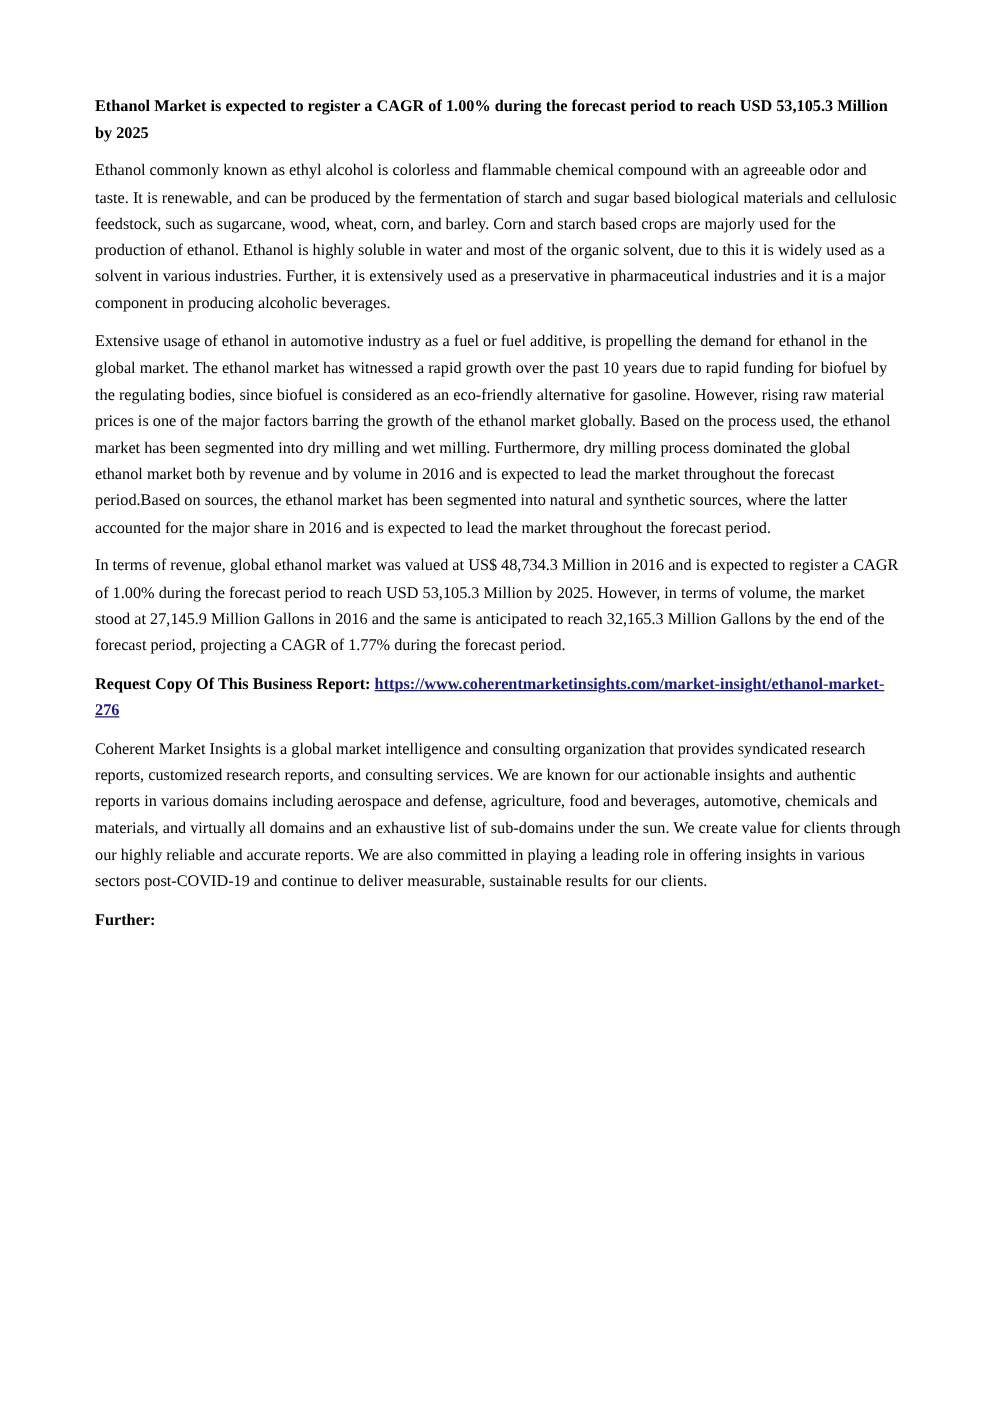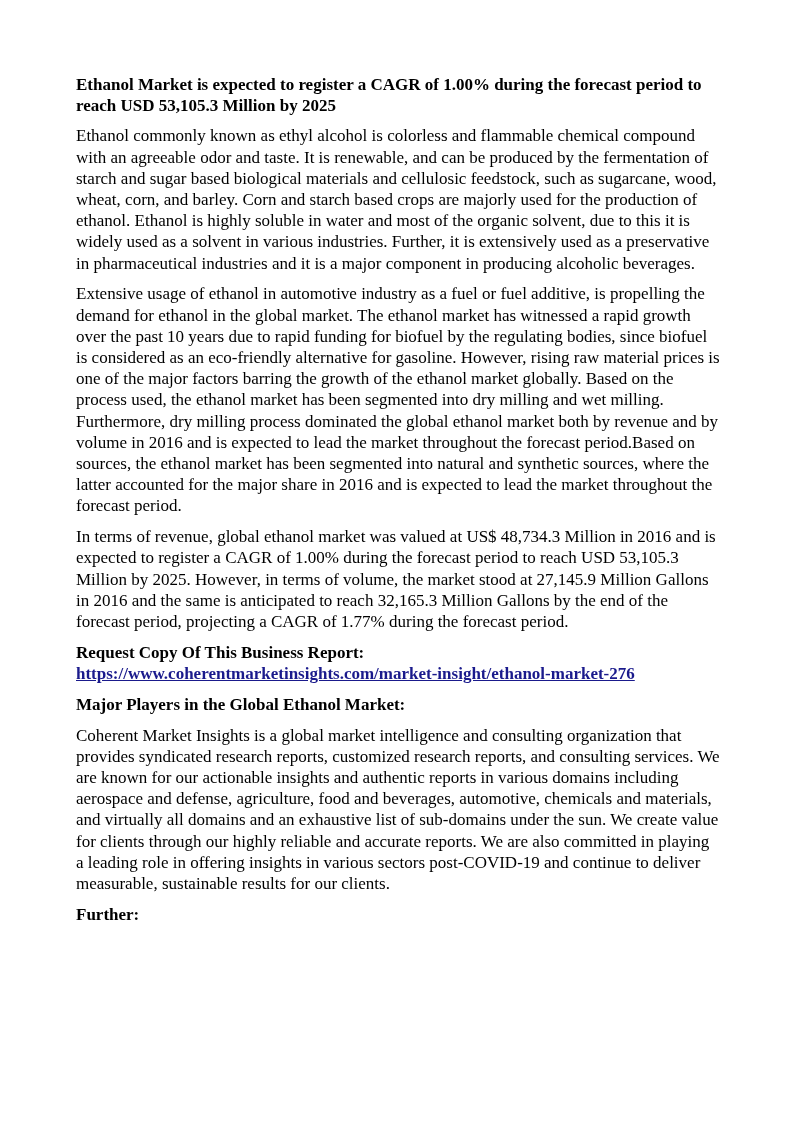--- a/index.html
+++ b/index.html
@@ -15,21 +15,21 @@
     font-family: "Liberation Serif", "DejaVu Serif", serif;
     color: #000000;
   }
   .page {
     position: absolute;
     left: 76px;
     top: 74px;
     width: 645px;
   }
   .para {
-    font-size: 17px;
+    font-size: 13px;
     line-height: 21.2px;
     margin: 0 0 9.6px 0;
   }
   .bold {
     font-weight: bold;
   }
   .title {
     margin-bottom: 9px;
   }
   a.link {
@@ -42,16 +42,15 @@
 <body>
 
 <div class="page">
   <p class="para bold title">Ethanol Market is expected to register a CAGR of 1.00% during the forecast period to reach USD 53,105.3 Million by 2025</p>
   <p class="para">Ethanol commonly known as ethyl alcohol is colorless and flammable chemical compound with an agreeable odor and taste. It is renewable, and can be produced by the fermentation of starch and sugar based biological materials and cellulosic feedstock, such as sugarcane, wood, wheat, corn, and barley. Corn and starch based crops are majorly used for the production of ethanol. Ethanol is highly soluble in water and most of the organic solvent, due to this it is widely used as a solvent in various industries. Further, it is extensively used as a preservative in pharmaceutical industries and it is a major component in producing alcoholic beverages.</p>
   <p class="para">Extensive usage of ethanol in automotive industry as a fuel or fuel additive, is propelling the demand for ethanol in the global market. The ethanol market has witnessed a rapid growth over the past 10 years due to rapid funding for biofuel by the regulating bodies, since biofuel is considered as an eco-friendly alternative for gasoline. However, rising raw material prices is one of the major factors barring the growth of the ethanol market globally. Based on the process used, the ethanol market has been segmented into dry milling and wet milling. Furthermore, dry milling process dominated the global ethanol market both by revenue and by volume in 2016 and is expected to lead the market throughout the forecast period.Based on sources, the ethanol market has been segmented into natural and synthetic sources, where the latter accounted for the major share in 2016 and is expected to lead the market throughout the forecast period.</p>
   <p class="para">In terms of revenue, global ethanol market was valued at US$ 48,734.3 Million in 2016 and is expected to register a CAGR of 1.00% during the forecast period to reach USD 53,105.3 Million by 2025. However, in terms of volume, the market stood at 27,145.9 Million Gallons in 2016 and the same is anticipated to reach 32,165.3 Million Gallons by the end of the forecast period, projecting a CAGR of 1.77% during the forecast period.</p>
   <p class="para">
     <span class="bold">Request Copy Of This Business Report: </span><a class="link" href="#">https://www.coherentmarketinsights.com/market-insight/ethanol-market-276</a>
   </p>
-  <p class="para bold">Major Players in the Global Ethanol Market:</p>
   <p class="para">Coherent Market Insights is a global market intelligence and consulting organization that provides syndicated research reports, customized research reports, and consulting services. We are known for our actionable insights and authentic reports in various domains including aerospace and defense, agriculture, food and beverages, automotive, chemicals and materials, and virtually all domains and an exhaustive list of sub-domains under the sun. We create value for clients through our highly reliable and accurate reports. We are also committed in playing a leading role in offering insights in various sectors post-COVID-19 and continue to deliver measurable, sustainable results for our clients.</p>
   <p class="para bold">Further:</p>
 </div>
 
 </body></html>

